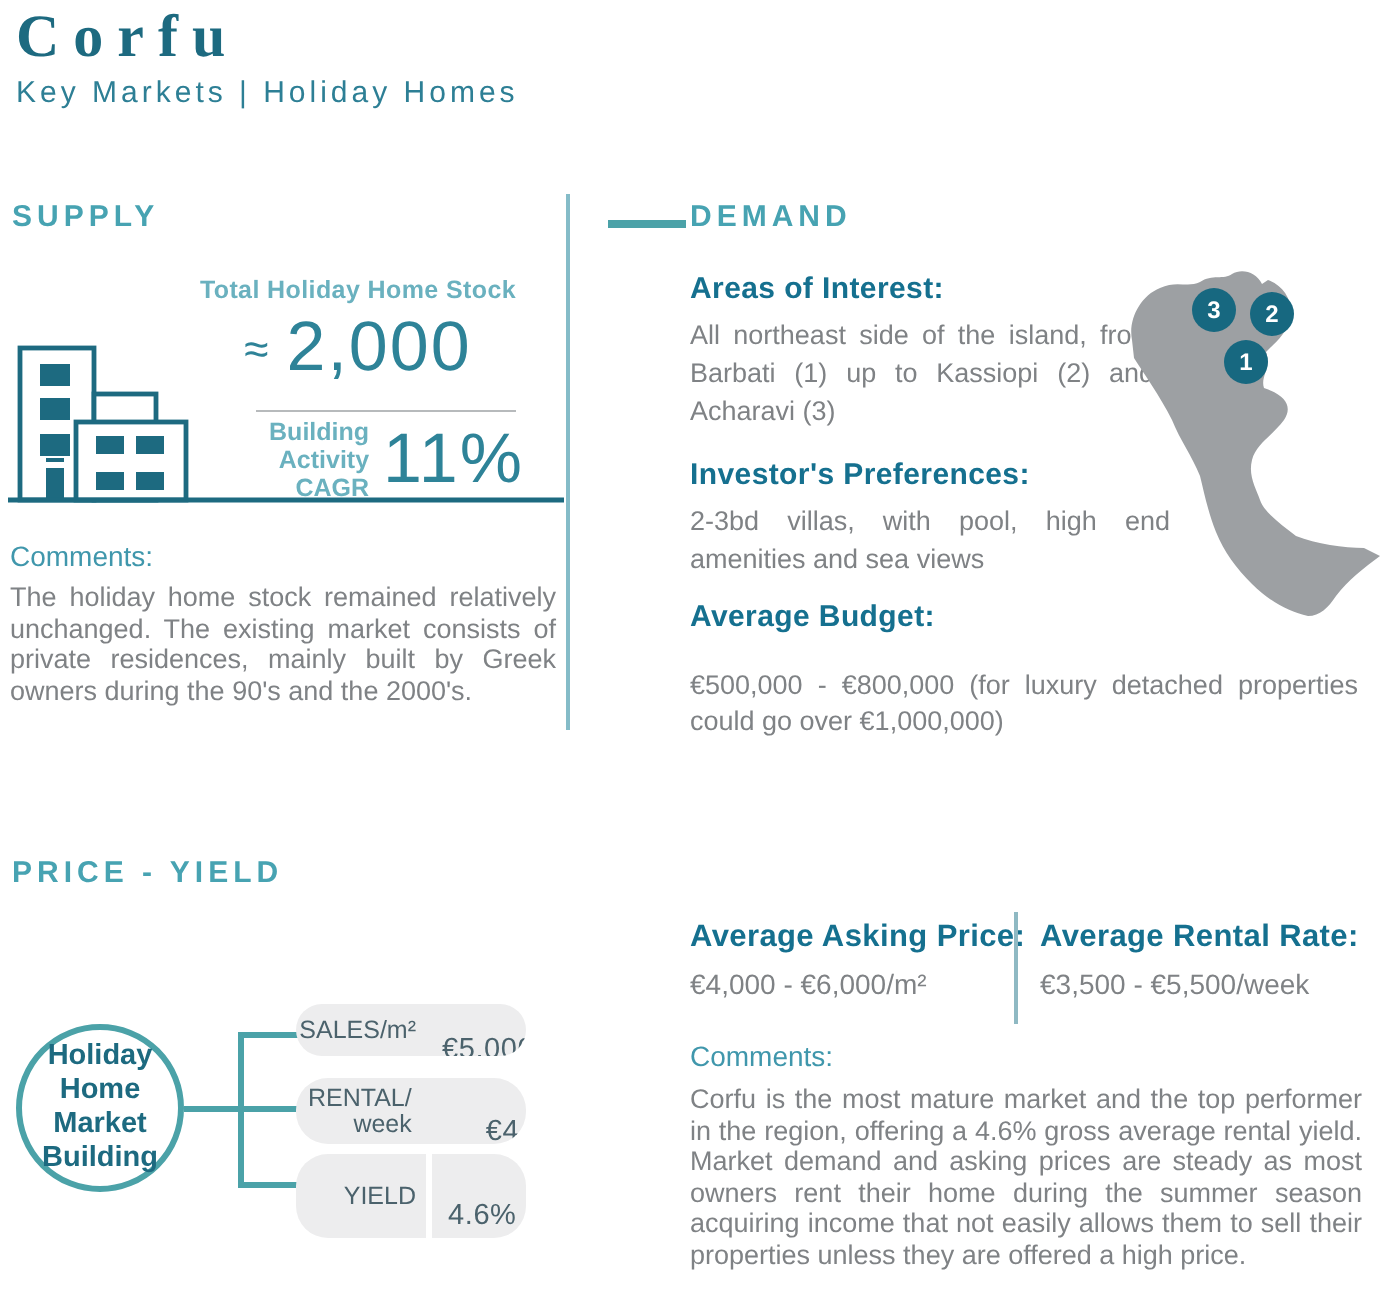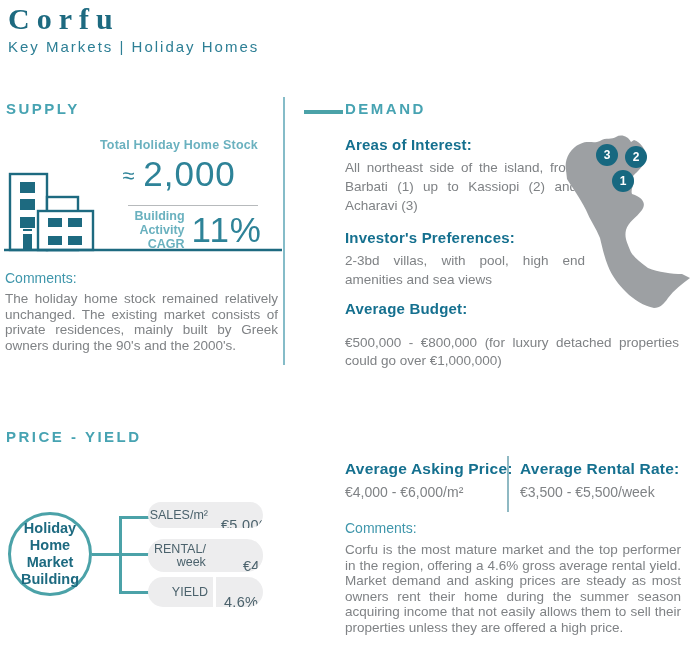--- a/index.html
+++ b/index.html
@@ -160,21 +160,21 @@
     <div class="pill-label">SALES/m²</div>
     <div class="pill-gap"></div>
     <div class="pill-value">€5,000</div>
   </div>
   <div class="abs pill" style="top:539px;height:33px;gap:12px;">
     <div class="pill-label">RENTAL/
 week</div>
     <div class="pill-gap"></div>
     <div class="pill-value">€4,500</div>
   </div>
-  <div class="abs pill" style="top:577px;height:30px;">
+  <div class="abs pill" style="top:577px;height:42px;">
     <div class="pill-label">YIELD</div>
     <div class="pill-gap"></div>
     <div class="pill-value">4.6%</div>
   </div>
 
   <div class="abs metric-label-strong" style="left:345px;top:460px;">Average Asking Price:</div>
   <div class="abs metric-value" style="left:345px;top:484px;">€4,000 - €6,000/m²</div>
   <div class="abs rate-divider"></div>
   <div class="abs metric-label-strong" style="left:520px;top:460px;">Average Rental Rate:</div>
   <div class="abs metric-value" style="left:520px;top:484px;">€3,500 - €5,500/week</div>

